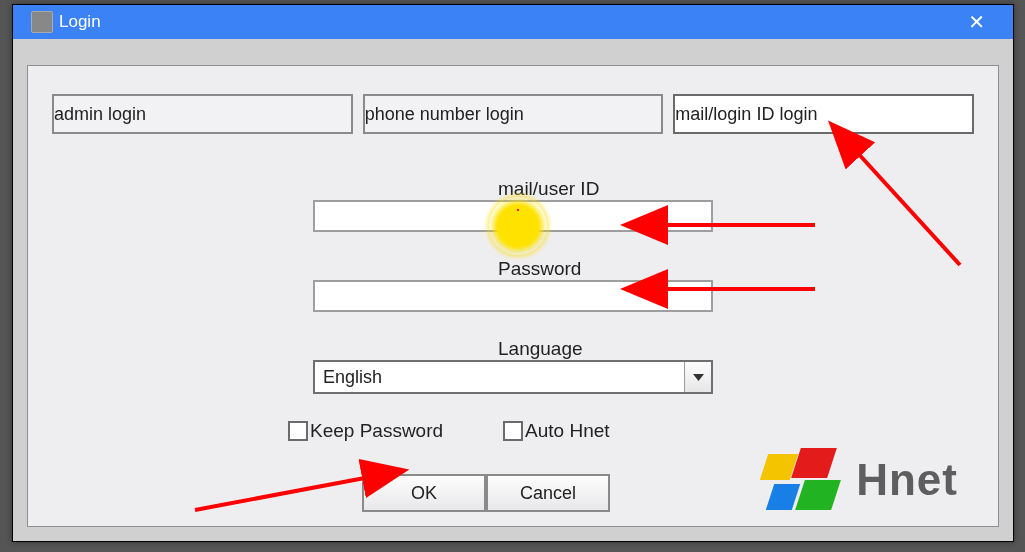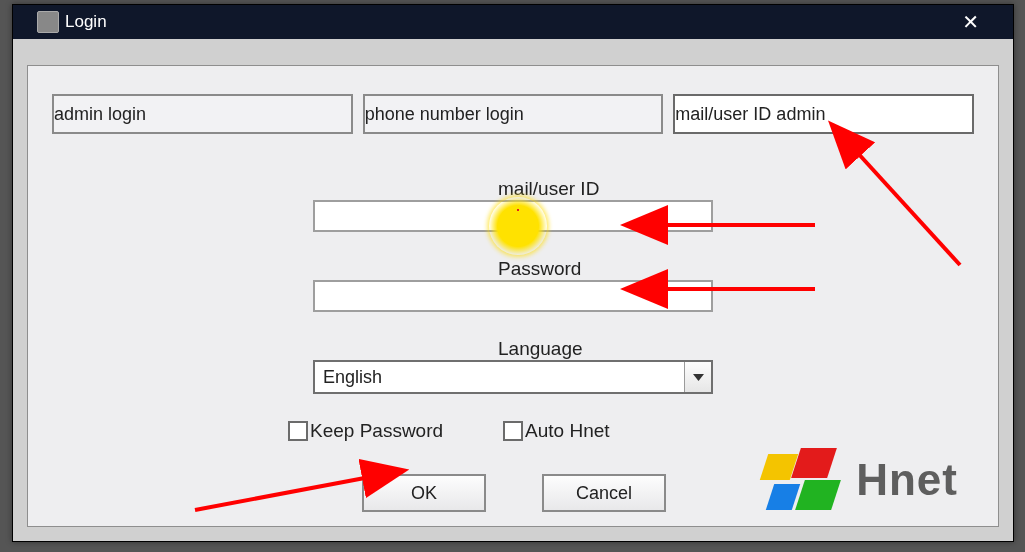--- a/index.html
+++ b/index.html
@@ -16,25 +16,25 @@
     left: 12px;
     top: 4px;
     width: 1000px;
     height: 536px;
     background: #d0d0d0;
     border: 1px solid #000;
     box-shadow: 0 0 6px rgba(0,0,0,.4);
   }
   .titlebar {
     height: 34px;
-    background: #0f172a;
+    background: #3b82f6;
     color: #fff;
     display: flex;
     align-items: center;
-    padding: 0 24px;
+    padding: 0 18px;
     font-size: 17px;
   }
   .titlebar .app-icon {
     width: 20px; height: 20px;
     background: #888;
     border: 1px solid #aaa;
     margin-right: 6px;
     display: inline-block;
     border-radius: 2px;
   }
@@ -140,21 +140,20 @@
     gap: 2px;
   }
   .cbox {
     width: 20px; height: 20px;
     border: 2px solid #6b6b6b;
     background: #fff;
     box-sizing: border-box;
   }
   .btn-row {
     display: flex;
-    gap: 56px;
     margin-left: 334px;
     margin-top: 32px;
   }
   .btn {
     width: 120px;
     height: 34px;
     border: 2px solid #8a8a8a;
     background: linear-gradient(#fdfdfd,#e8e8ea);
     display: flex;
     align-items: center;
@@ -224,21 +223,21 @@
   <div class="dialog">
 
     <div class="tabs">
       <div class="tab">
         <span>admin login</span>
       </div>
       <div class="tab">
         <span>phone number login</span>
       </div>
       <div class="tab selected">
-        <span>mail/user ID admin</span>
+        <span>mail/login ID login</span>
       </div>
     </div>
 
     <div class="form">
       <div class="row">
         <div class="lab">mail/user ID</div>
         <div class="ctl">
           <input class="textbox" type="text" value="" style="">
         </div>
       </div>

